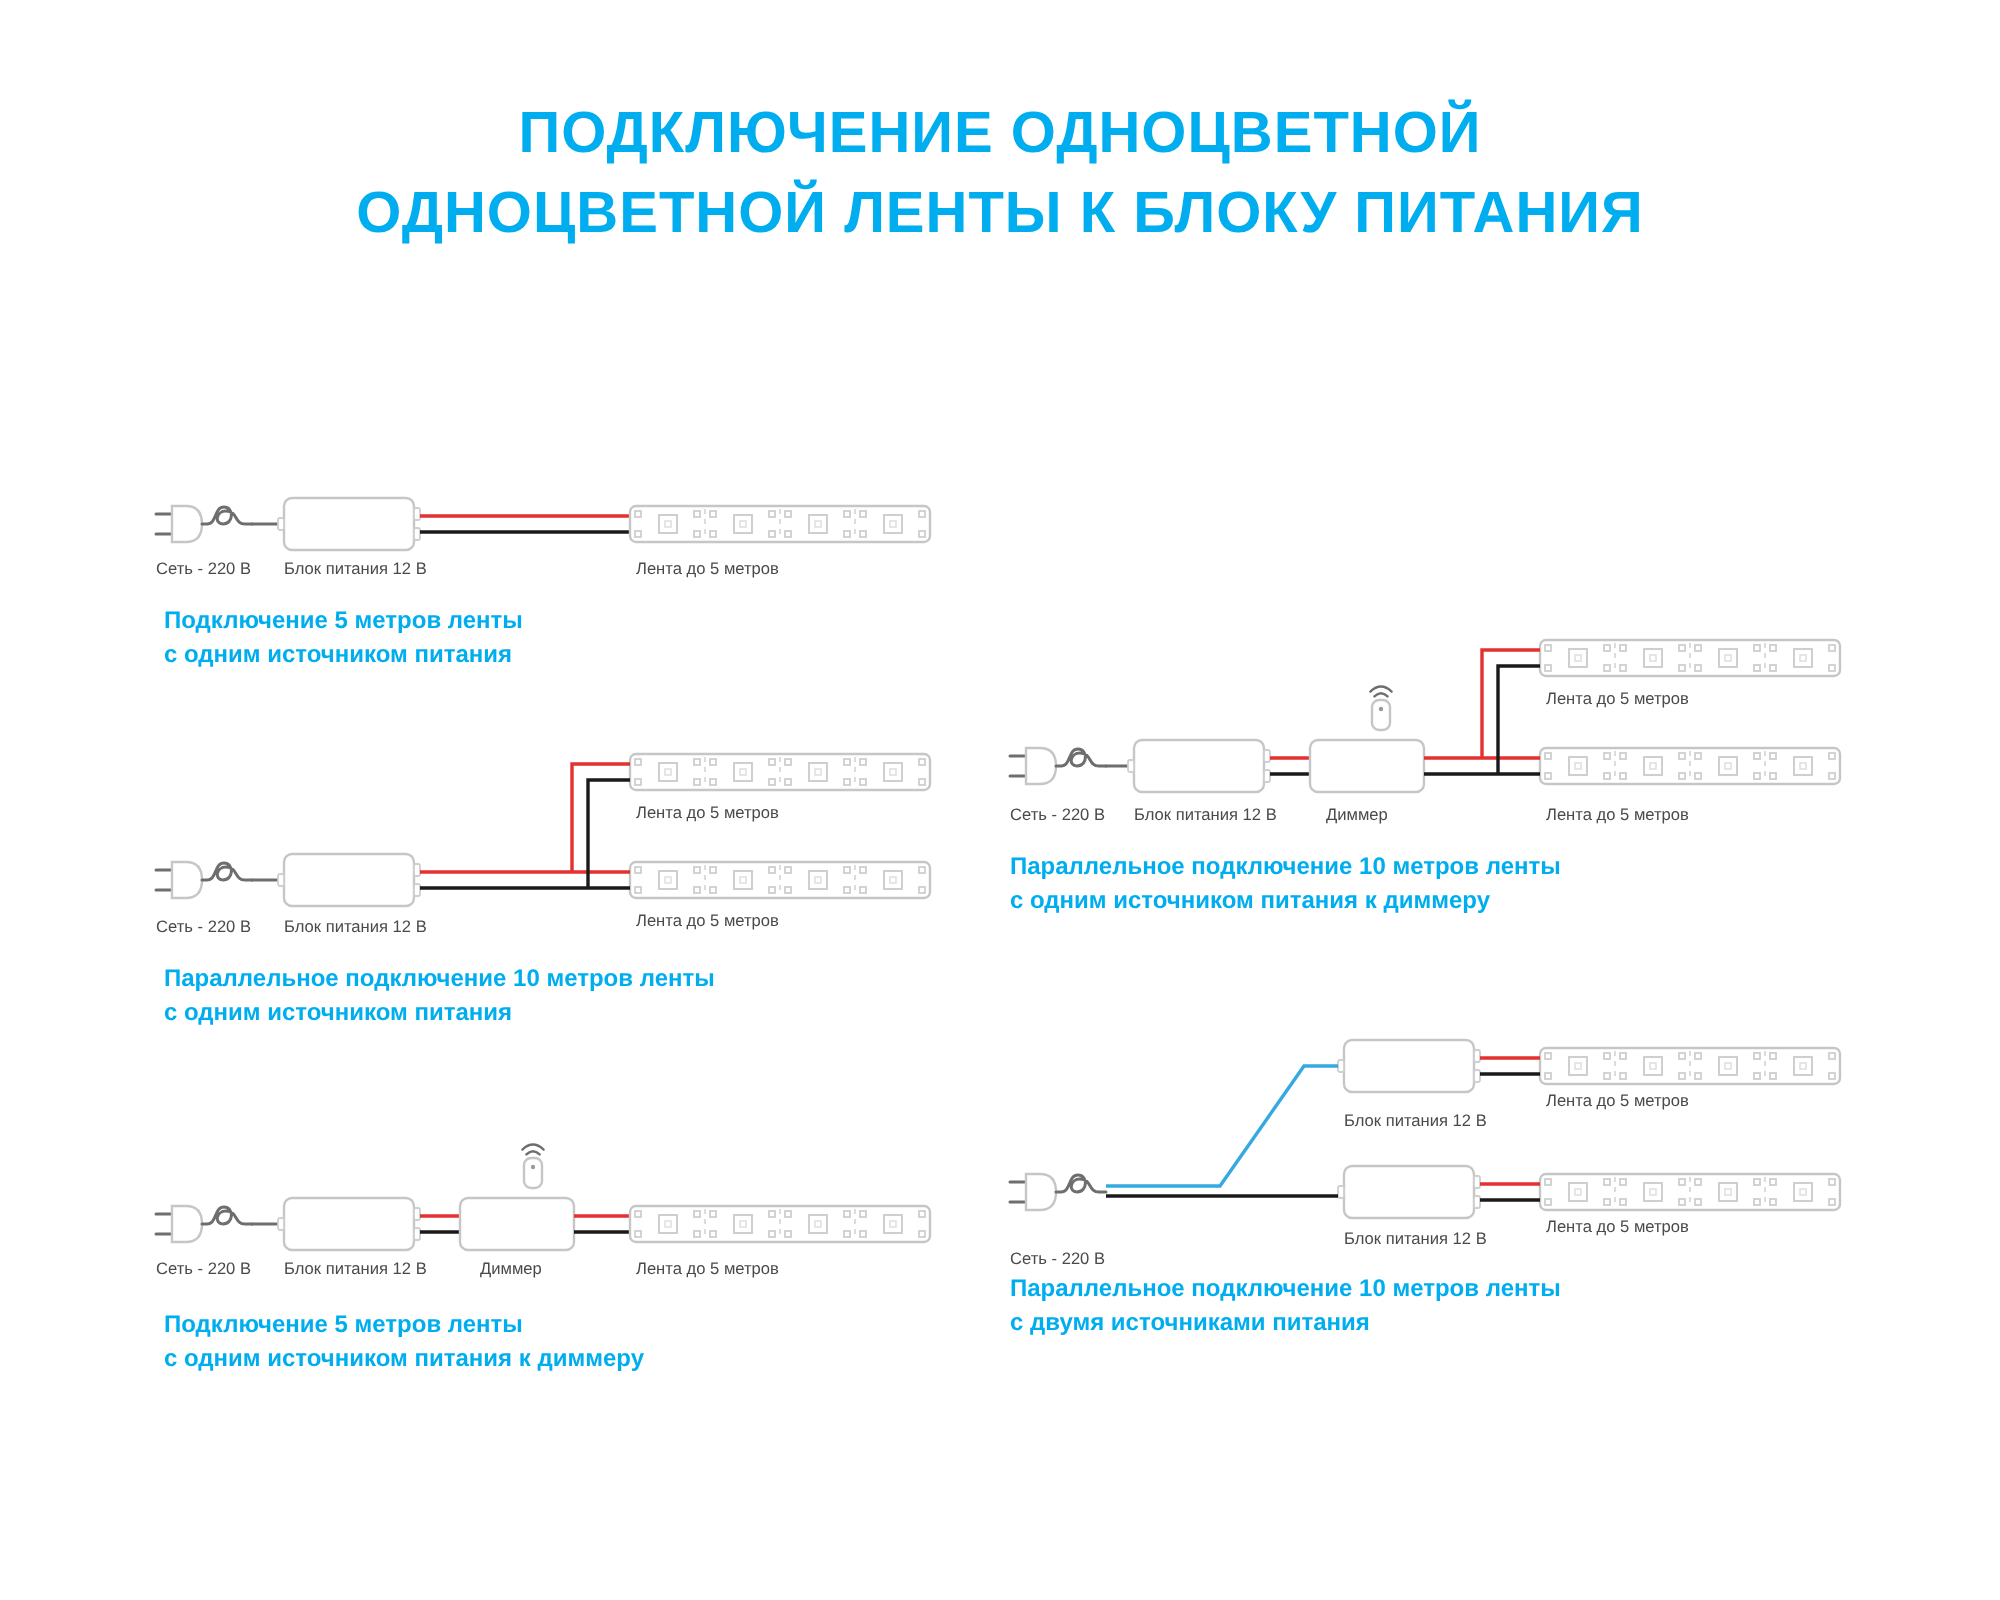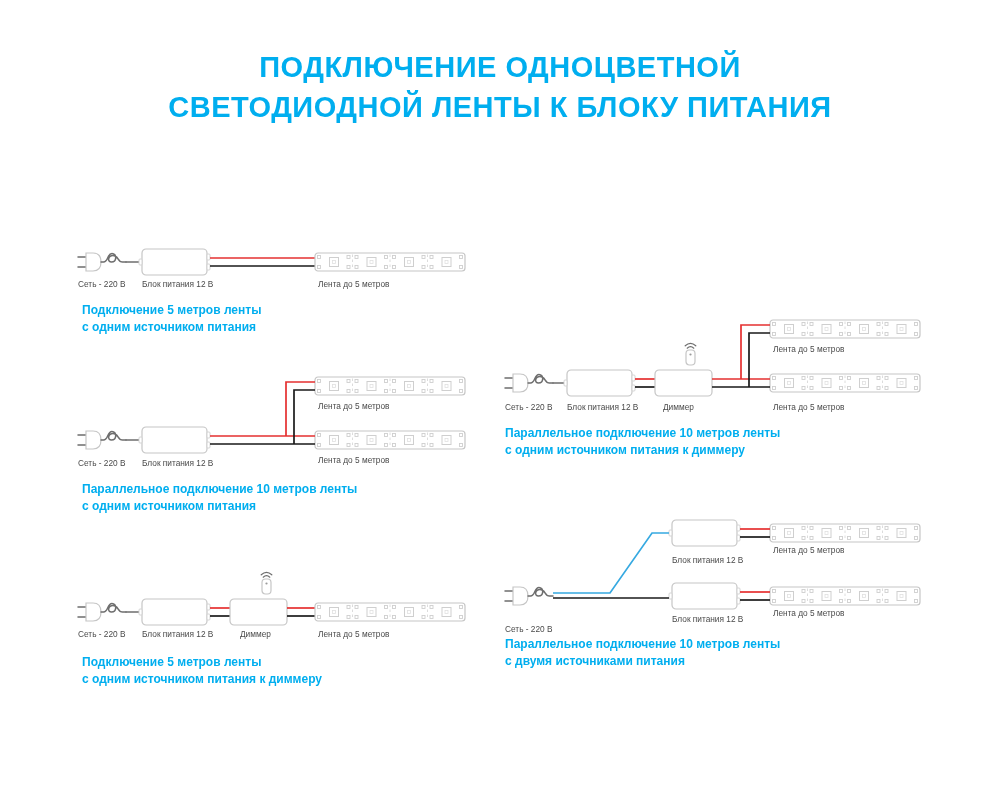--- a/index.html
+++ b/index.html
@@ -21,21 +21,21 @@
   .lbl{font-size:8.3px;fill:#4a4a4a;}
   .cap{font-size:12px;font-weight:bold;fill:var(--accent,#00AEEF);}
 </style>
 </head>
 <body>
 
 <div class="page">
 
   <div class="title">
     <div>ПОДКЛЮЧЕНИЕ ОДНОЦВЕТНОЙ</div>
-    <div>СВЕТОДИОДНОЙ ЛЕНТЫ К БЛОКУ ПИТАНИЯ</div>
+    <div>ОДНОЦВЕТНОЙ ЛЕНТЫ К БЛОКУ ПИТАНИЯ</div>
   </div>
 
   <svg class="scene" width="1000" height="800" viewBox="0 0 1000 800">
     <defs>
       <g id="plug">
         <line x1="0" y1="8" x2="8" y2="8" class="cord"></line>
         <line x1="0" y1="18" x2="8" y2="18" class="cord"></line>
         <path d="M8 4 L15 4 Q23 4 23 13 Q23 22 15 22 L8 22 Z" class="box"></path>
         <path d="M23 13 h2.5 c5 0 3.5 -8.5 8.5 -8.5 c5 0 5 8.5 -0.5 8.5 c-4.5 0 -3.5 -6.5 1.5 -6.5 c6 0 4 6.5 9.5 6.5 h3.5" class="cord"></path>
       </g>

